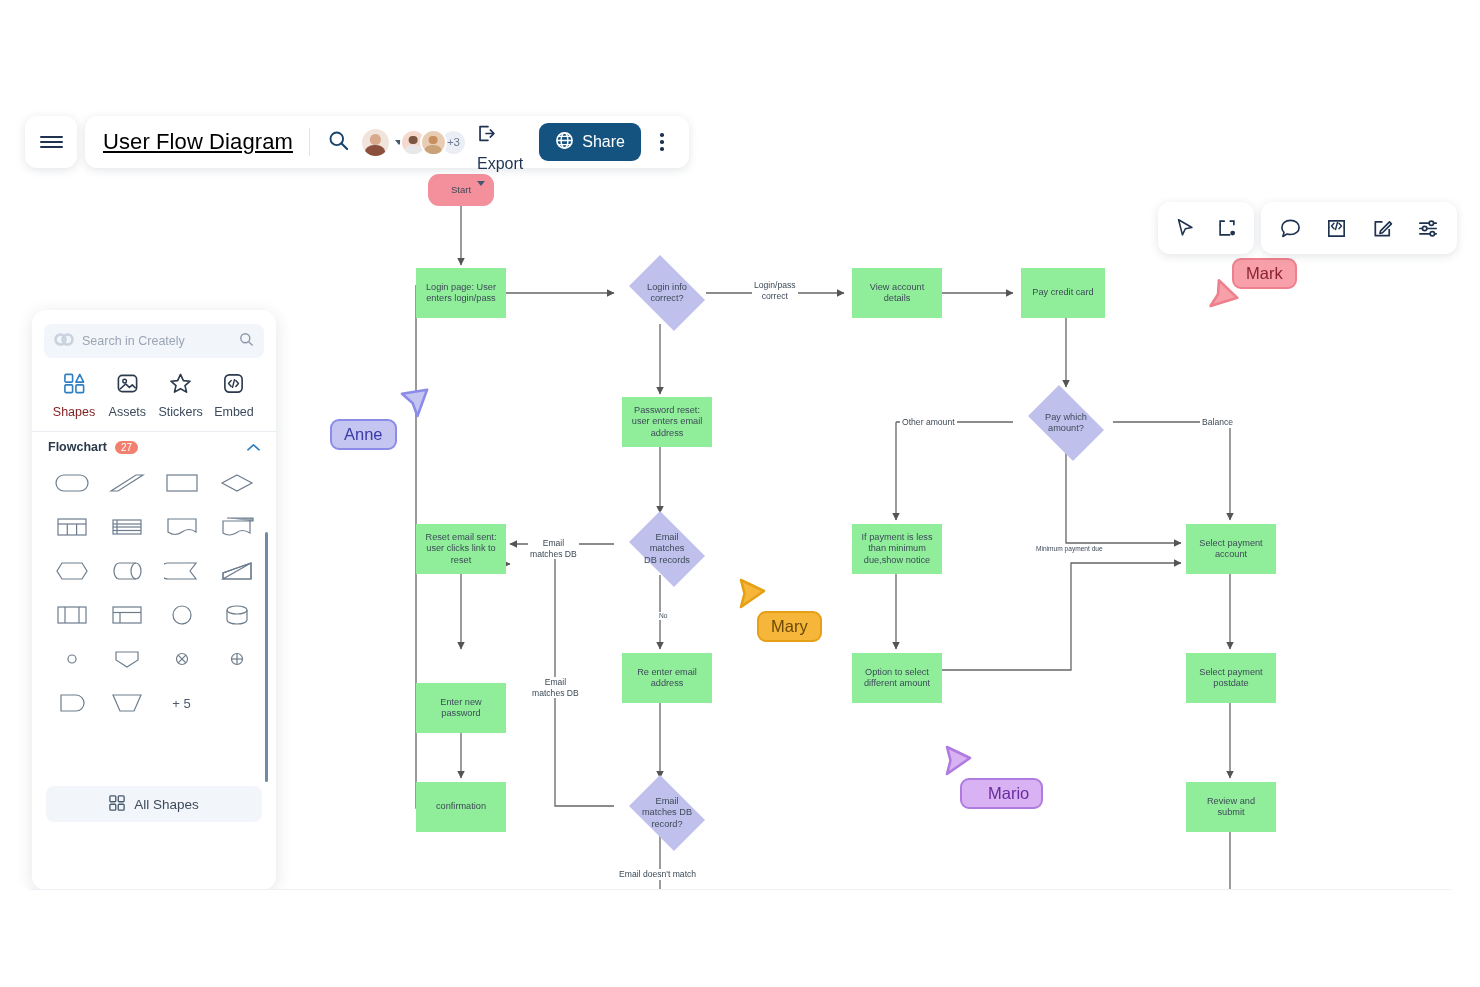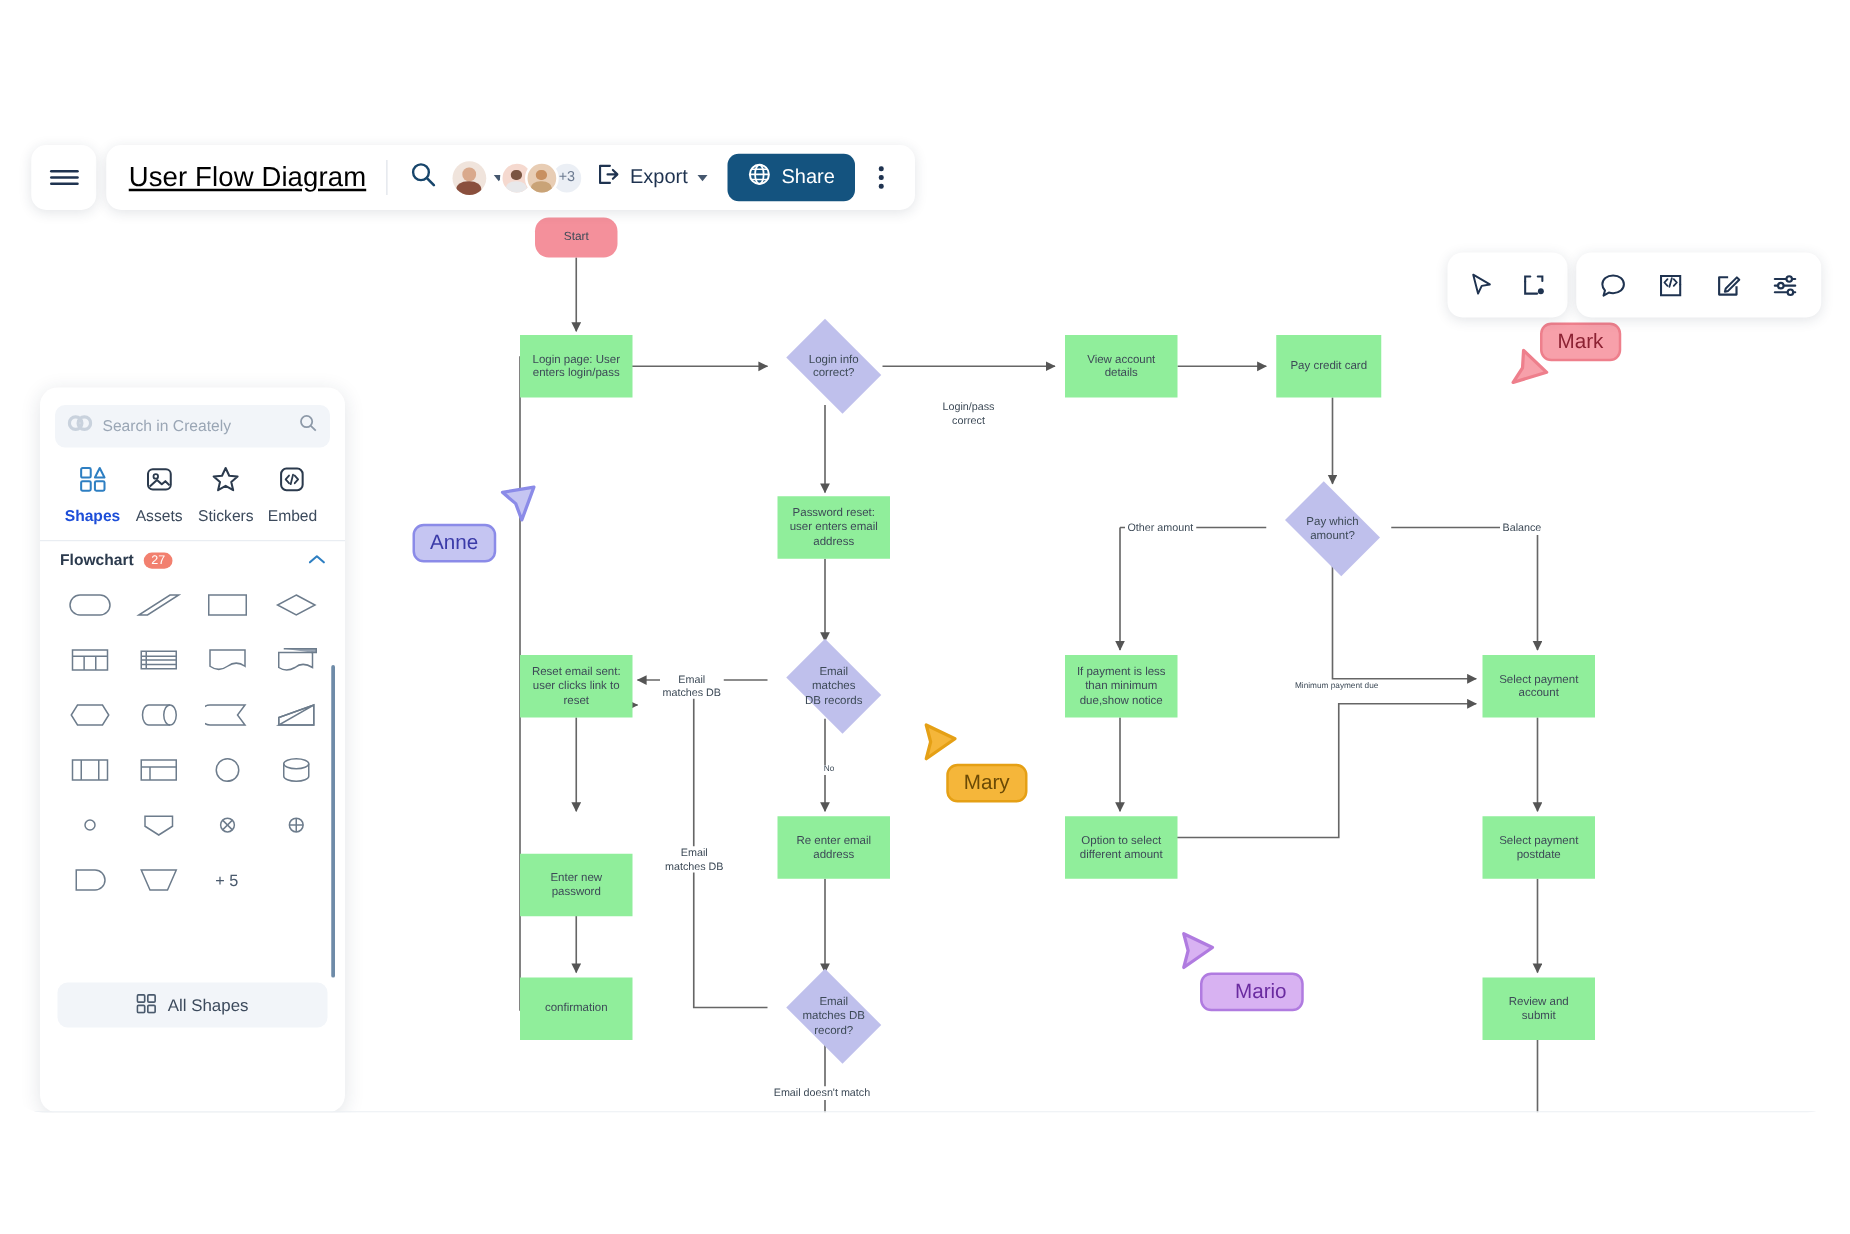--- a/index.html
+++ b/index.html
@@ -54,21 +54,21 @@
   .avatar .head { position:absolute; left:50%; top:22%; transform:translateX(-50%); width:38%; height:38%; border-radius:50%; }
   .avatar .body { position:absolute; left:50%; bottom:-14%; transform:translateX(-50%); width:74%; height:52%; border-radius:46% 46% 0 0; }
   #avatar-group { display:flex; align-items:center; margin-left: 4px; }
   #avatar-group .avatar { border:2px solid #fff; margin-left:-7px; }
   #avatar-more {
     width:27px;height:27px;border-radius:50%;background:#ebeff5;color:#6b7a90;
     font-size:11.5px;display:flex;align-items:center;justify-content:center;margin-left:-7px;border:2px solid #fff;
   }
   .caret { width:0;height:0;border-left:4.5px solid transparent;border-right:4.5px solid transparent;border-top:5px solid #45576e; }
 
-  #export-btn { display:flex; align-items:center; gap:8px; padding:0 10px; height:36px; cursor:pointer; border-radius:7px; }
+  #export-btn { display:flex; gap:8px; padding:0 10px; height:36px; cursor:pointer; border-radius:7px;flex-direction:column; }
   #export-btn .lbl { font-size:16px; color:#1f3350; }
 
   #share-btn {
     display:flex; align-items:center; gap:8px; height:38px; padding:0 16px;
     background:#14537f; border-radius:9px; color:#fff; font-size:16px; cursor:pointer; margin-left:6px;
   }
   #more-btn { width:34px;height:34px;display:flex;flex-direction:column;align-items:center;justify-content:center;gap:3.2px;cursor:pointer;margin-left:4px;}
   #more-btn i { width:3.6px;height:3.6px;border-radius:50%;background:#1f3350;display:block;}
 
   
@@ -89,21 +89,21 @@
     overflow:hidden;
   }
   #panel-search {
     margin:14px 12px 0 12px; height:34px; background:#f2f5f9; border-radius:8px;
     display:flex; align-items:center; padding:0 10px; gap:8px; cursor:text;
   }
   #panel-search .ph { font-size:12.5px; color:#9aa6b5; flex:1; }
   #panel-tabs { display:flex; justify-content:space-between; padding:14px 16px 12px 16px; }
   .ptab { display:flex; flex-direction:column; align-items:center; gap:6px; cursor:pointer; width:52px; }
   .ptab .tlabel { font-size:12.5px; color:#3c4a5c; }
-  .ptab.active .tlabel { color:#1d4ed8;font-weight:bold; }
+  .ptab.active .tlabel { color:#7f1d1d; }
   #panel-sep { height:1px; background:#e9edf2; margin:0; }
   #filter-row { display:flex; gap:9px; padding:14px 14px 10px 14px; }
   .chip { height:30px; padding:0 16px; border-radius:15px; background:#f2f5f9; color:#3c4a5c; font-size:12.5px;
           display:flex; align-items:center; cursor:pointer; }
   .chip.active { background:#cfe6fa; color:#2c4a63; }
 
   #group-header { display:flex; align-items:center; padding:6px 16px 4px 16px; gap:8px; }
   #group-header .gname { font-size:12.5px; color:#2b3a4d; font-weight:bold; }
   #group-count { background:#f2806f; color:#fff; font-size:10px; border-radius:8px; padding:1px 6px; }
   #group-chevron { margin-left:auto; cursor:pointer; }
@@ -303,21 +303,21 @@
             <div class="dtext" style="white-space: pre-line;">Email
 matches DB
 record?</div>
           </div>
           <div class="node proc" style="left: 1178px; top: 694px; width: 90px; height: 50px;">
             <div style="white-space: pre-line;">Review and
 submit</div>
           </div>
         </div>
       <div id="edgelabel-layer">
-          <div class="edge-label" style="left: 744px; top: 192px; margin-top: 40px;">Login/pass
+          <div class="edge-label" style="left: 744px; top: 192px;">Login/pass
 correct</div>
           <div class="edge-label" style="left: 892px; top: 329px;">Other amount</div>
           <div class="edge-label" style="left: 1192px; top: 329px;">Balance</div>
           <div class="edge-label" style="left: 520px; top: 450px;">Email
 matches DB</div>
           <div class="edge-label tiny" style="left: 1026px; top: 457px;">Minimum payment due</div>
           <div class="edge-label tiny" style="left: 649px; top: 524px;">No</div>
           <div class="edge-label" style="left: 522px; top: 589px;">Email
 matches DB</div>
           <div class="edge-label" style="left: 609px; top: 781px;">Email doesn't  match</div>

